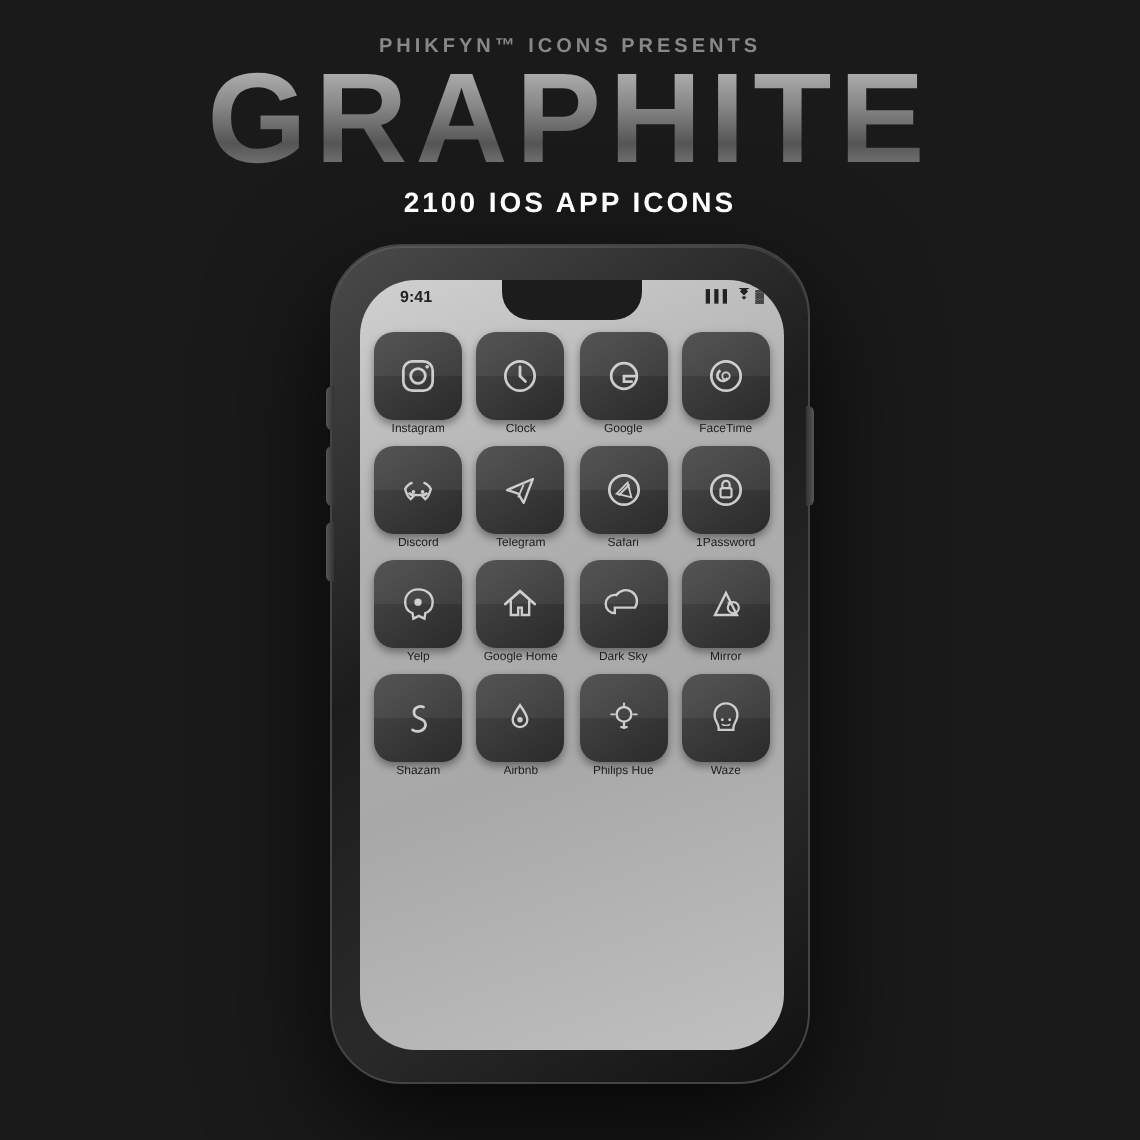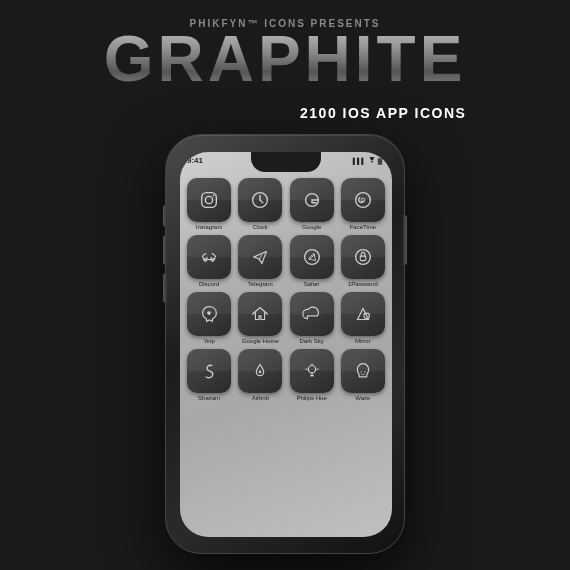--- a/index.html
+++ b/index.html
@@ -41,22 +41,21 @@
       margin-top: -2px;
     }
 
     .subtitle {
       color: #fff;
       font-size: 14px;
       font-weight: 600;
       letter-spacing: 1.5px;
       text-transform: uppercase;
       line-height: 1.5;
-      margin-top: 12px;
-      text-align: right;
+      margin-top: 0;
     }
 
     .phone-container {
       position: relative;
       margin-top: 10px;
       width: 240px;
       height: 400px;
     }
 
     .phone-outer {
@@ -90,21 +89,21 @@
       width: 70px;
       height: 20px;
       background: #1c1c1c;
       border-radius: 0 0 14px 14px;
       z-index: 10;
     }
 
     .status-bar {
       position: absolute;
       top: 4px;
-      left: 7px;
+      left: 20px;
       right: 10px;
       display: flex;
       justify-content: space-between;
       align-items: center;
       z-index: 9;
     }
 
     .status-time {
       font-size: 8px;
       font-weight: 700;

